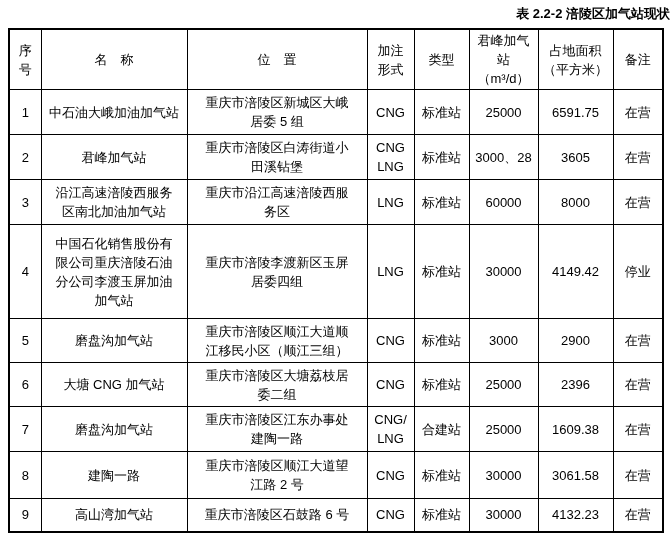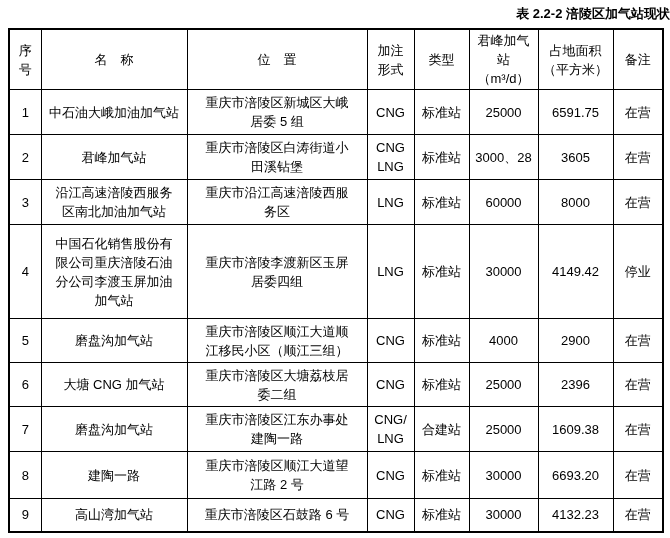--- a/index.html
+++ b/index.html
@@ -129,21 +129,21 @@
         <td>4149.42</td>
         <td>停业</td>
       </tr>
       <tr class="h-r5">
         <td>5</td>
         <td>磨盘沟加气站</td>
         <td>重庆市涪陵区顺江大道顺
 江移民小区（顺江三组）</td>
         <td>CNG</td>
         <td>标准站</td>
-        <td>4000</td>
+        <td>3000</td>
         <td>2900</td>
         <td>在营</td>
       </tr>
       <tr class="h-r6">
         <td>6</td>
         <td>大塘 CNG 加气站</td>
         <td>重庆市涪陵区大塘荔枝居
 委二组</td>
         <td>CNG</td>
         <td>标准站</td>
@@ -164,21 +164,21 @@
         <td>在营</td>
       </tr>
       <tr class="h-r8">
         <td>8</td>
         <td>建陶一路</td>
         <td>重庆市涪陵区顺江大道望
 江路 2 号</td>
         <td>CNG</td>
         <td>标准站</td>
         <td>30000</td>
-        <td>6693.20</td>
+        <td>3061.58</td>
         <td>在营</td>
       </tr>
       <tr class="h-r9">
         <td>9</td>
         <td>高山湾加气站</td>
         <td>重庆市涪陵区石鼓路 6 号</td>
         <td>CNG</td>
         <td>标准站</td>
         <td>30000</td>
         <td>4132.23</td>

